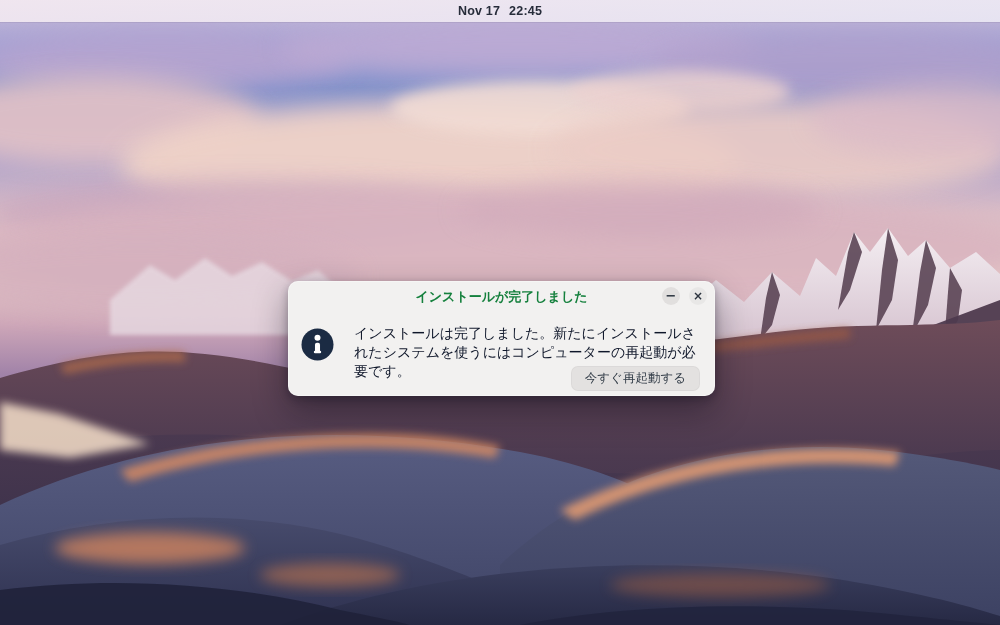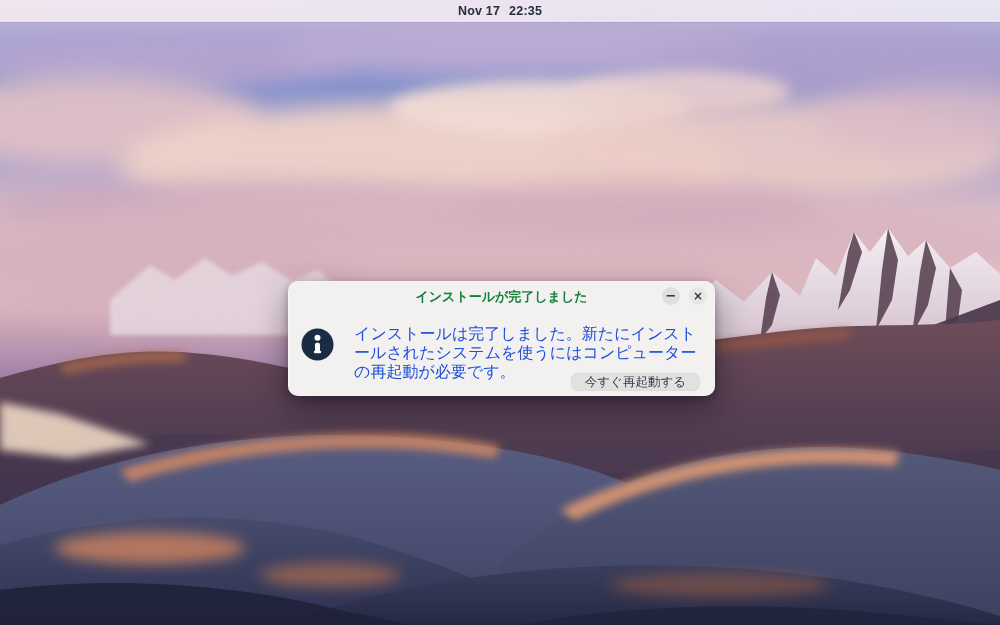--- a/index.html
+++ b/index.html
@@ -60,25 +60,25 @@
 
   .dialog-content {
     position: relative; display: flex; padding: 8px 18px 0 13px;
   }
   .info-icon {
     flex: 0 0 33px; width: 33px; height: 33px; margin-top: 9px;
   }
   .dialog-message {
     margin-left: 20px; margin-top: 5px;
     width: 358px;
-    font-size: 16px; line-height: 19px; color: #1d4ed8;
+    font-size: 14px; line-height: 19px; color: #0f172a;
   }
   .restart-button {
     position: absolute; right: 15px; bottom: 5px;
-    height: 18px; padding: 0 14px;
+    height: 25px; padding: 0 14px;
     background: #e3e1e0; border: none; border-radius: 7px;
     font-family: Liberation Mono, monospace;
     font-size: 12.5px; font-weight: 500; color: #333d48;
     cursor: pointer;
     box-shadow: inset 0 0 0 1px rgba(0,0,0,0.03);
   }
 </style>
 </head>
 <body>
 
@@ -204,21 +204,21 @@
     <ellipse cx="720" cy="585" rx="110" ry="12" fill="#b5663f" opacity="0.45" filter="url(#b7)"></ellipse>
 
     <path d="M0,625 L0,590 C120,575 240,585 340,610 C380,618 400,622 410,625 Z" fill="#1e2138" opacity="0.85"></path>
     <path d="M520,625 C620,605 760,600 900,615 C950,620 980,623 1000,625 Z" fill="#20233c" opacity="0.8"></path>
   </svg>
 </div>
 
 <header class="topbar">
   <div class="clock">
     <span>Nov 17</span>
-    <span>22:35</span>
+    <span>22:45</span>
   </div>
 </header>
 
 <section class="dialog">
   <div class="dialog-titlebar">
     <span class="dialog-title">インストールが完了しました</span>
     <button class="win-btn minimize">
       <span>−</span>
     </button>
     <button class="win-btn close">

